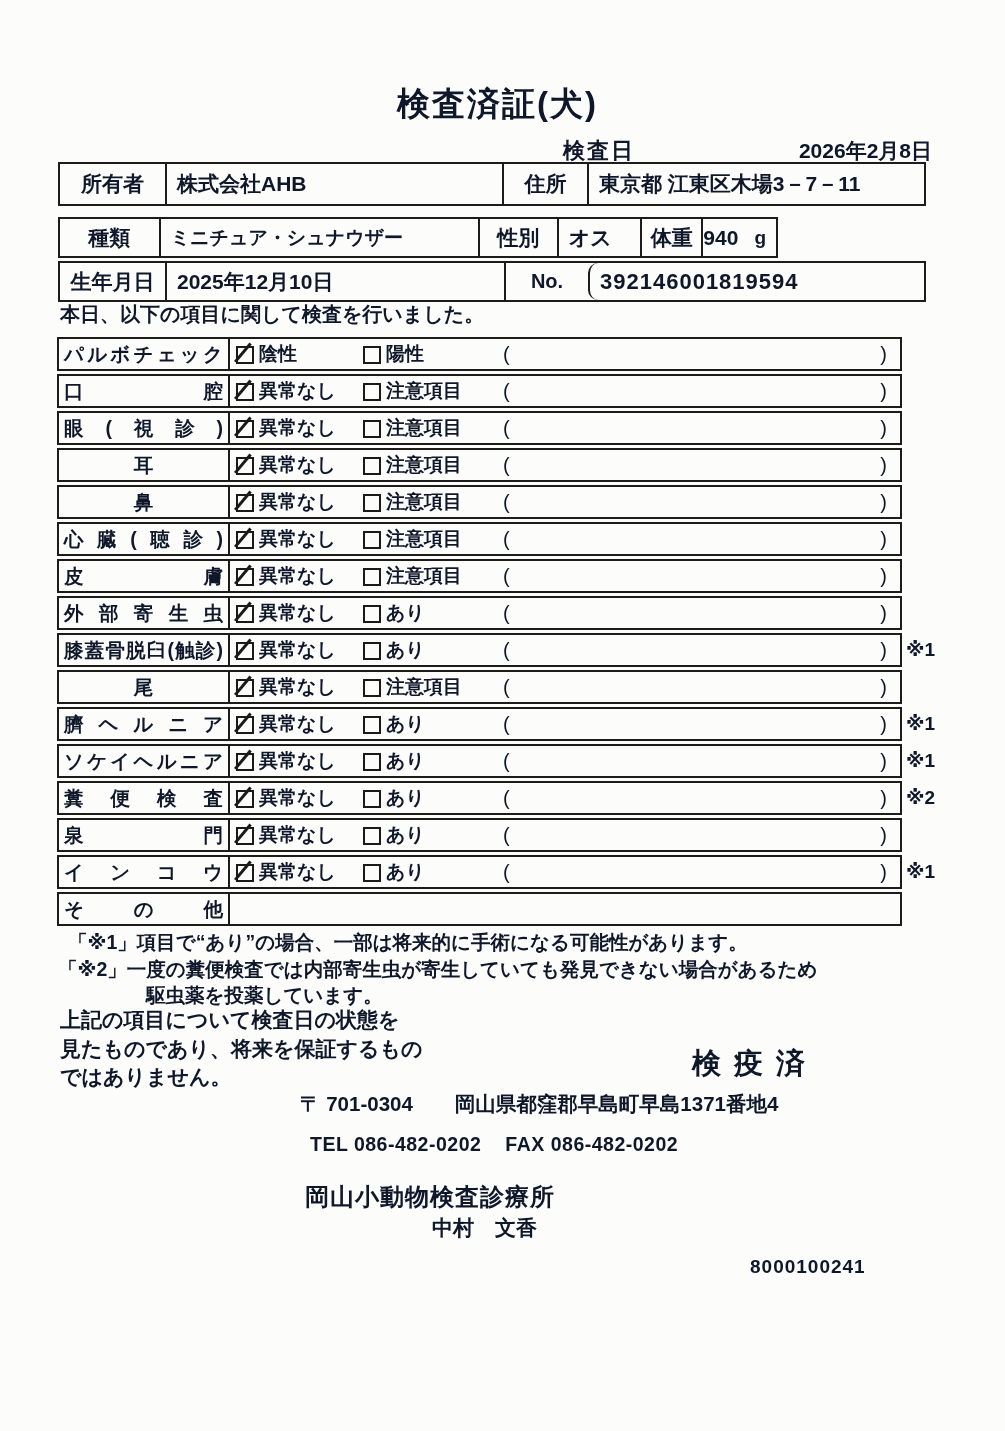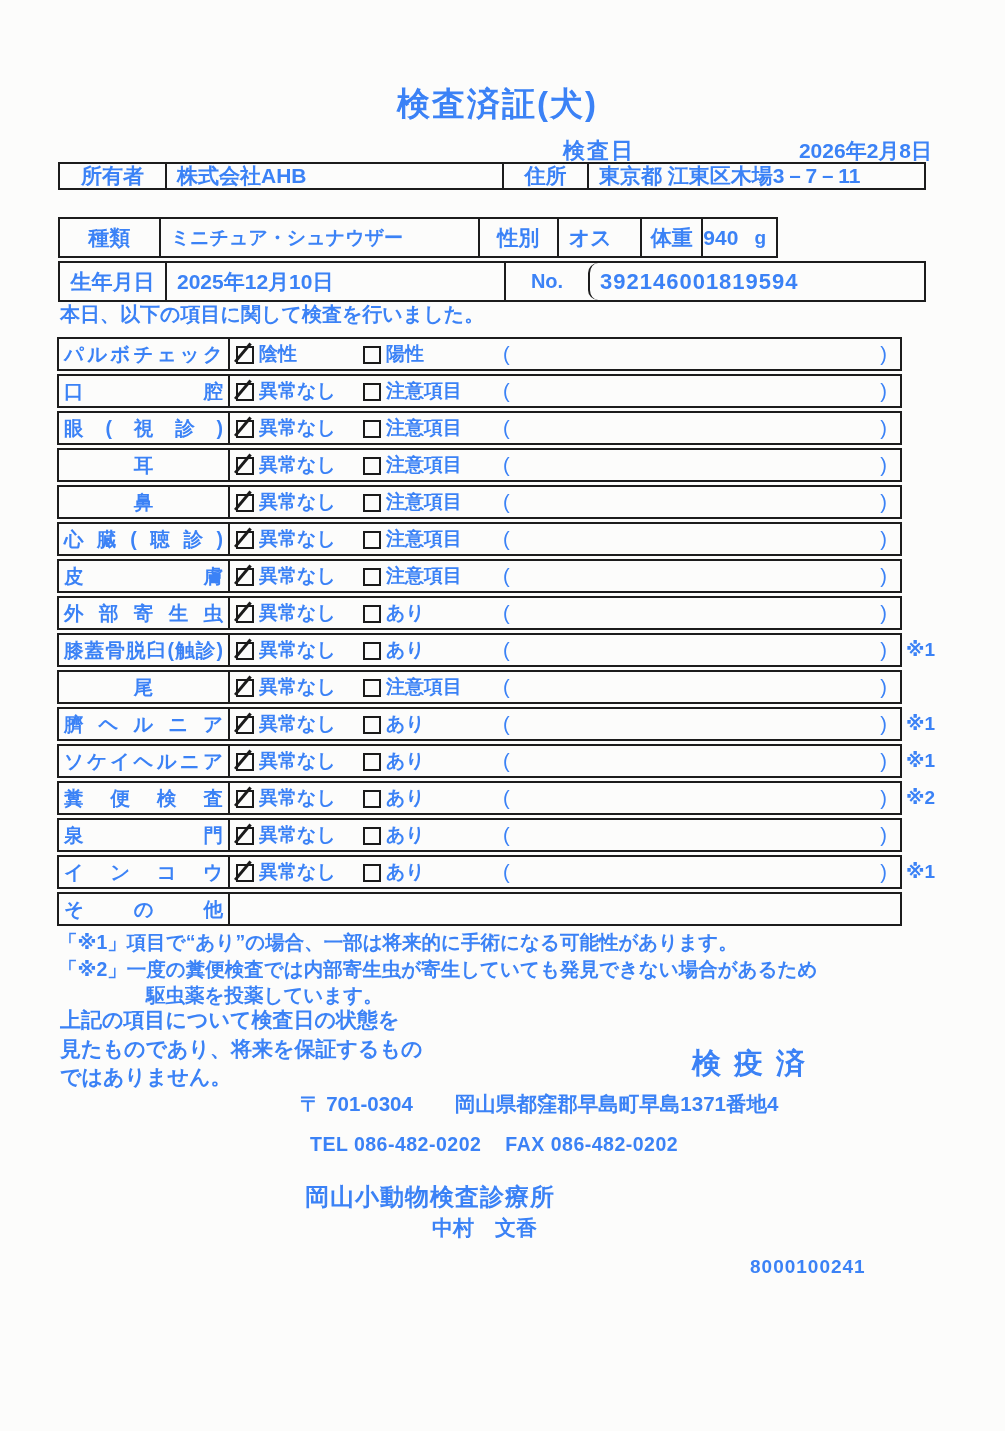--- a/index.html
+++ b/index.html
@@ -1,18 +1,18 @@
 <!DOCTYPE html>
 <html><head>
 <meta charset="utf-8">
 <style>
   html,body{margin:0;padding:0;background:#ffffff;}
   .page{
     position:relative;width:1005px;height:1431px;background:#fcfcfb;
-    font-family:"Liberation Sans","DejaVu Sans",sans-serif;color:#3b82f6;overflow:hidden;
+    font-family:"Liberation Sans","DejaVu Sans",sans-serif;color:#0f172a;overflow:hidden;
   }
   .abs{position:absolute;}
   .title{
     left:0;right:10px;top:82px;text-align:center;
     font-size:33px;font-weight:700;letter-spacing:2px;
   }
   .insp-label{left:563px;top:136px;font-size:22px;font-weight:600;letter-spacing:2px;}
   .insp-date{right:73px;top:137px;font-size:21px;font-weight:600;}
   .box{
     position:absolute;border:2.5px solid #1c1c1c;display:flex;box-sizing:border-box;
@@ -69,21 +69,21 @@
 </head>
 <body>
 
 <div class="page">
 
   <div class="abs title">検査済証(犬)</div>
 
   <div class="abs insp-label">検査日</div>
   <div class="abs insp-date">2026年2月8日</div>
 
-  <div class="box" style="left:58px;top:162px;width:868px;height:28px;">
+  <div class="box" style="left:58px;top:162px;width:868px;height:44px;">
     <div class="cell" style="width:105px;">所有者</div>
     <div class="cell div val" style="width:337px;">株式会社AHB</div>
     <div class="cell div" style="width:85px;">住所</div>
     <div class="cell div val" style="flex:1;">東京都 江東区木場3－7－11</div>
   </div>
 
   <div class="box" style="left:58px;top:217px;width:720px;height:41px;">
     <div class="cell" style="width:105px;">種類</div>
     <div class="cell div val" style="width:339px;font-size:19px;">ミニチュア・シュナウザー</div>
     <div class="cell div" style="width:84px;">性別</div>
@@ -505,21 +505,21 @@
     <div class="trowbox">
       <div class="rlabel">
           <span>そ</span>
           <span>の</span>
           <span>他</span>
         </div>
       <div class="rcontent"></div>
     </div>
   </div>
 
-  <div class="abs fnote" style="top:929px;">「※1」項目で“あり”の場合、一部は将来的に手術になる可能性があります。</div>
+  <div class="abs fnote" style="top:929px;margin-left:10px;">「※1」項目で“あり”の場合、一部は将来的に手術になる可能性があります。</div>
   <div class="abs fnote" style="top:956px;">「※2」一度の糞便検査では内部寄生虫が寄生していても発見できない場合があるため</div>
   <div class="abs fnote" style="top:982px;left:114px;margin-left:32px;">駆虫薬を投薬しています。</div>
 
   <div class="abs disclaimer">
     <div>上記の項目について検査日の状態を</div>
     <div>見たものであり、将来を保証するもの</div>
     <div>ではありません。</div>
   </div>
 
   <div class="abs stamp">検疫済</div>

